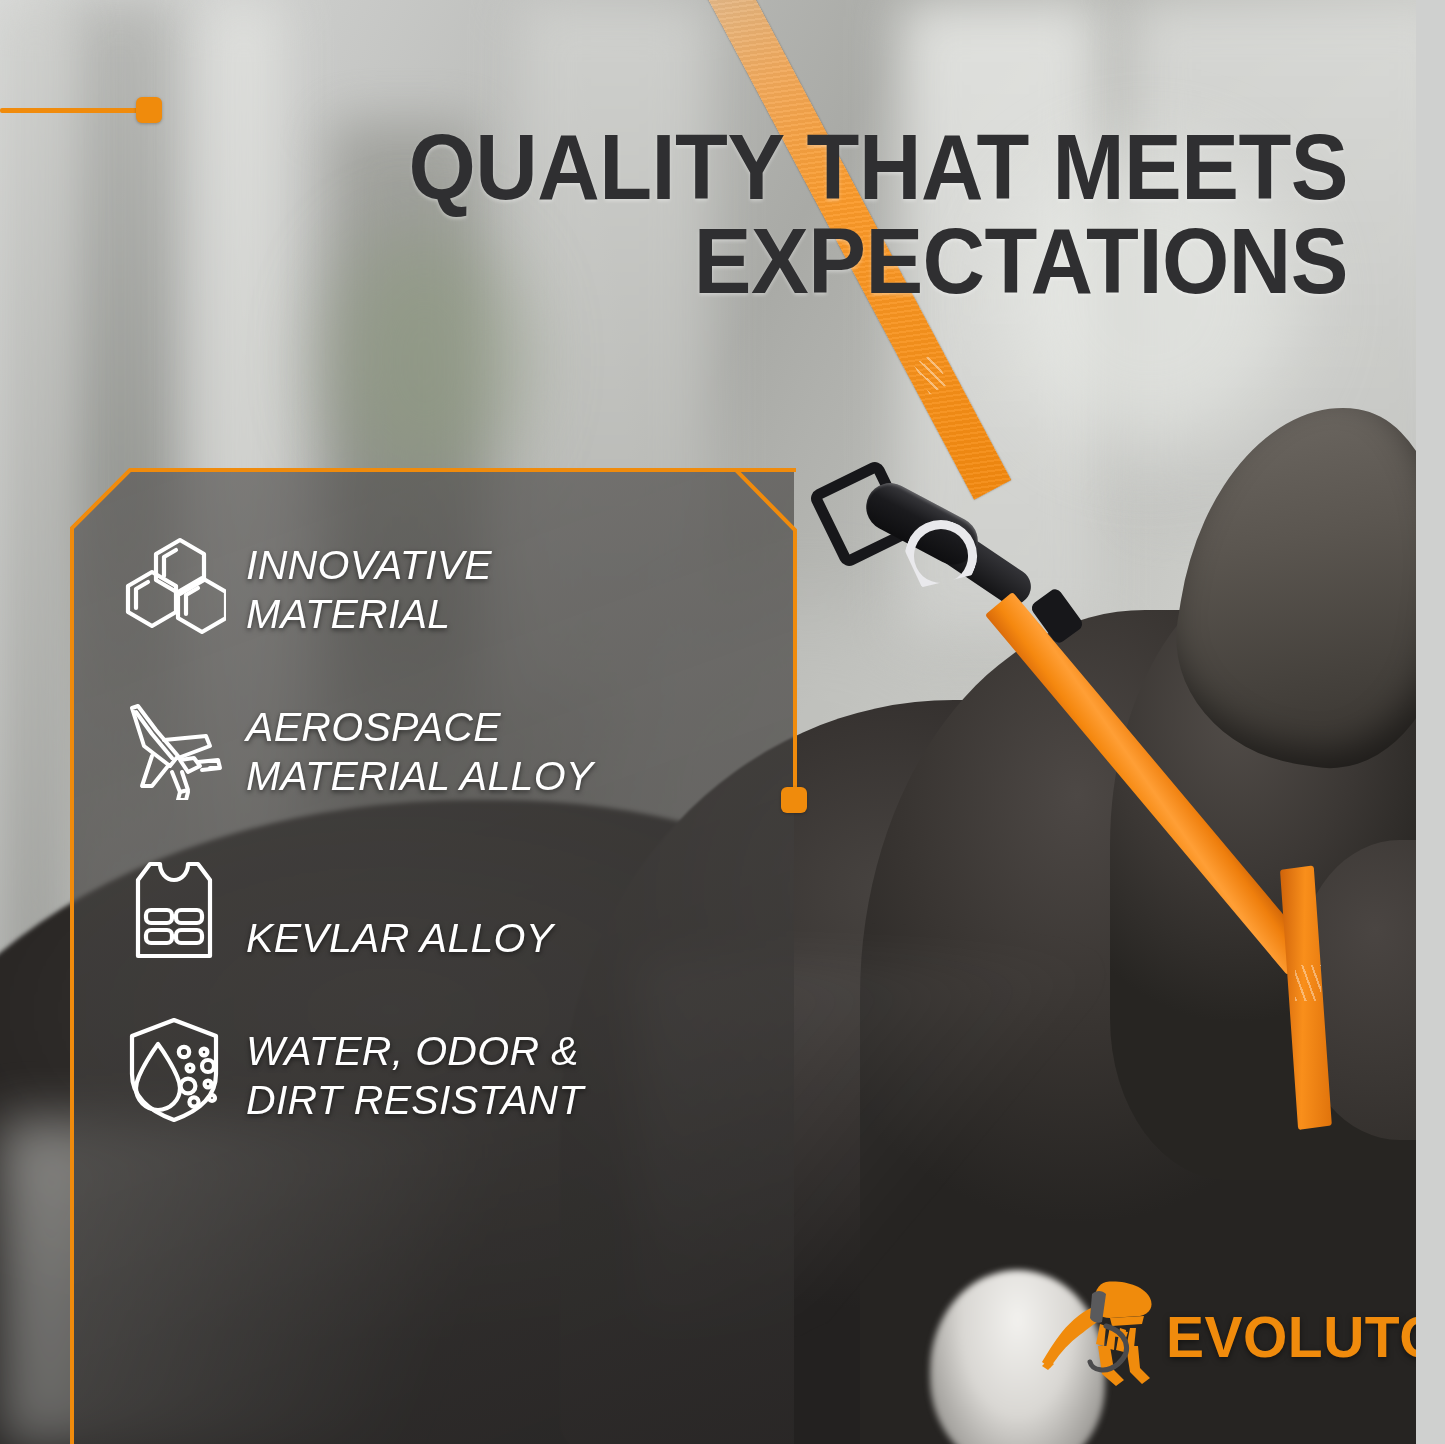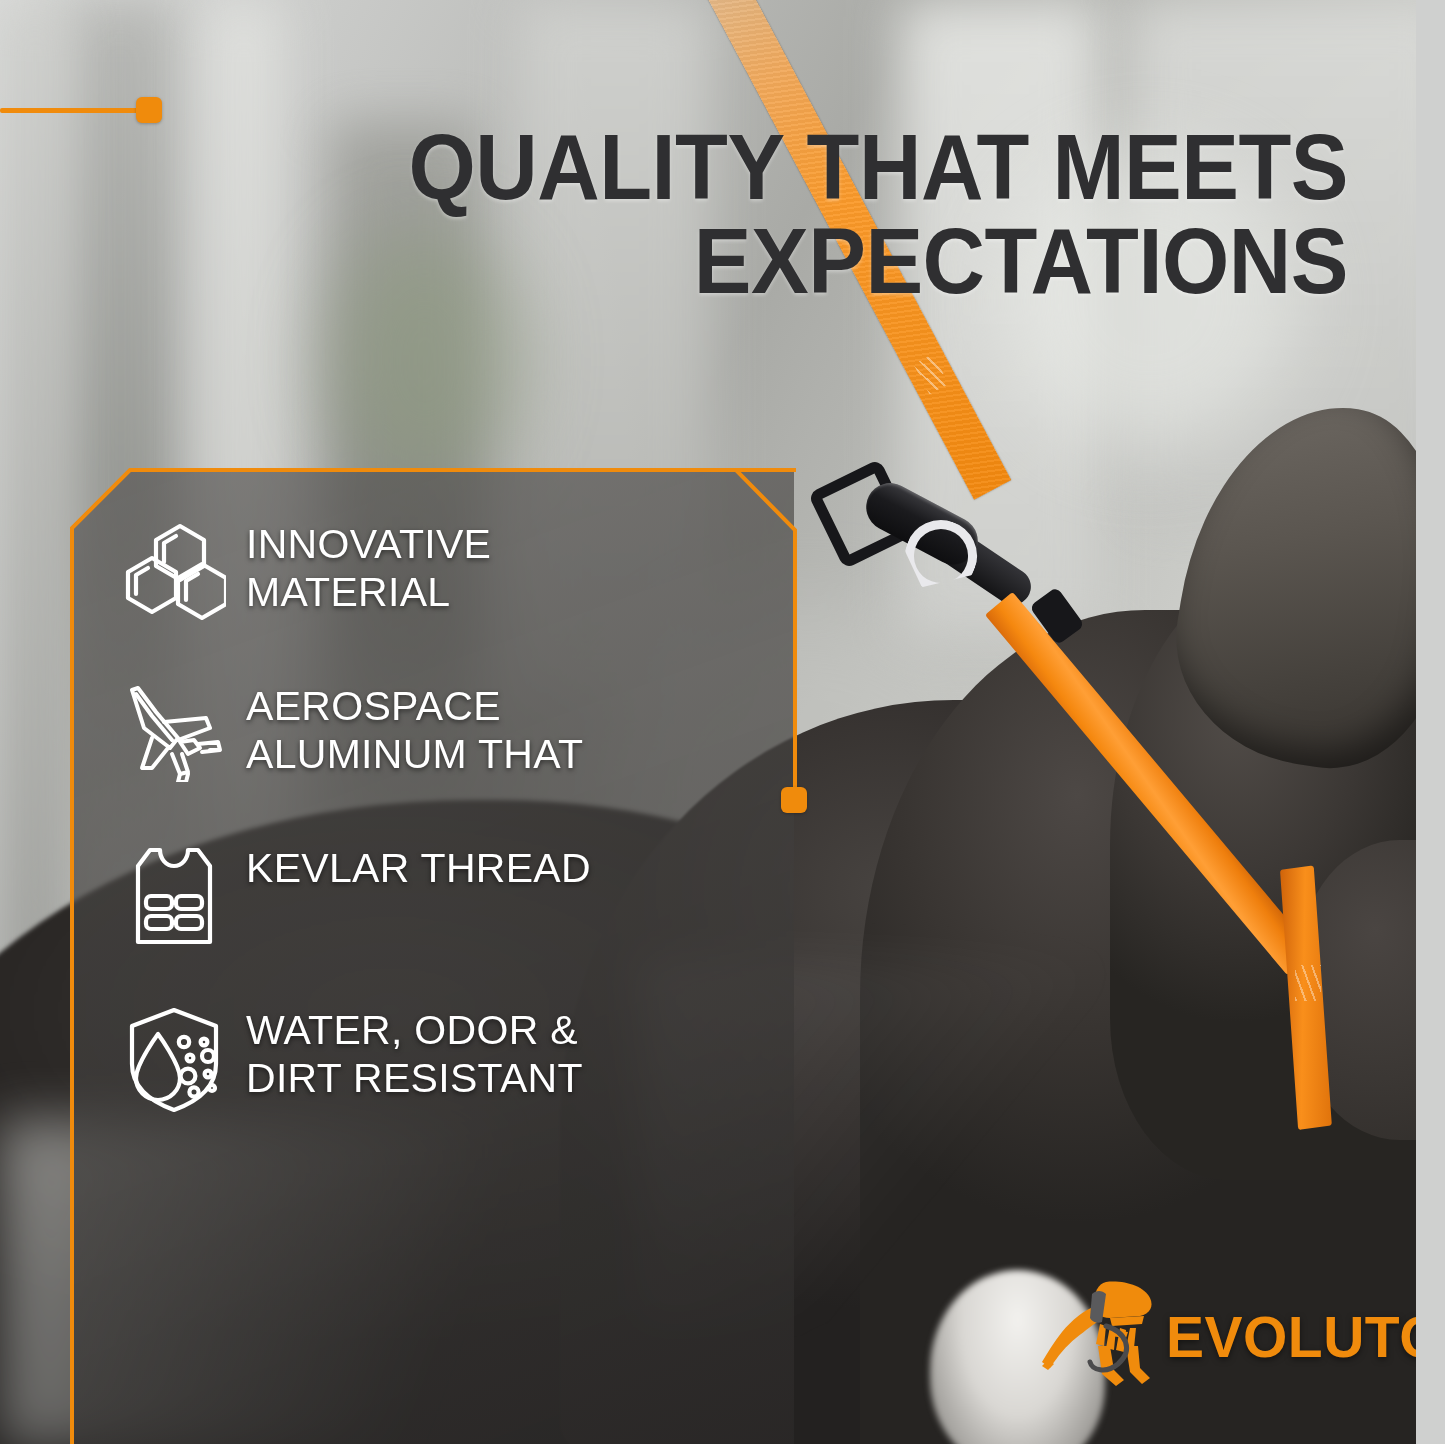--- a/index.html
+++ b/index.html
@@ -177,21 +177,21 @@
     font-family:"Liberation Sans","DejaVu Sans",sans-serif;
     text-shadow:0 2px 4px rgba(255,255,255,.35);
     transform:scaleX(.94);transform-origin:right top;
   }
   .headline .l2{display:block;}
   .accent-line{position:absolute;left:0;top:108px;width:144px;height:5px;background:#f08b0c;border-radius:2px;}
   .dot-headline{left:136px;top:97px;}
 
   
   .features{position:absolute;left:118px;top:520px;width:640px;}
-  .feature{display:flex;align-items:flex-start;margin-bottom:44px;min-height:118px;}
+  .feature{display:flex;align-items:flex-end;margin-bottom:44px;min-height:118px;font-style:italic;}
   .feat-icon{width:112px;flex:0 0 112px;display:flex;align-items:center;justify-content:center;}
   .feat-icon svg{display:block;}
   .feat-label{
     color:#ffffff;font-size:41px;line-height:1.18;font-weight:500;
     letter-spacing:.3px;text-shadow:0 2px 5px rgba(0,0,0,.55);
     white-space:pre-line;padding-left:16px;
   }
 
   
   .logo{position:absolute;left:1040px;top:1276px;display:flex;align-items:center;}
@@ -293,34 +293,34 @@
           <path d="M42 40 L84 36 L88 46 L56 58"></path>
           <path d="M30 56 L20 86 L30 86 L46 66"></path>
           <path d="M58 60 L72 58 L78 66 L66 72 Z"></path>
           <path d="M76 62 L96 60 L98 68 L80 70"></path>
           <path d="M88 61 L96 61 M88 68 L96 68"></path>
           <path d="M50 72 L58 92 L66 90 L60 72"></path>
           <path d="M58 92 L56 100 L64 100 L66 92"></path>
         </svg>
       </div>
       <div class="feat-label">AEROSPACE
-ALUMINUM THAT</div>
+MATERIAL ALLOY</div>
     </div>
 
     <div class="feature">
       <div class="feat-icon">
         <svg width="100" height="104" viewBox="0 0 100 104" fill="none" stroke="#ffffff" stroke-width="4.2" stroke-linejoin="round" stroke-linecap="round">
           <path d="M26 6 H36 A14 16 0 0 0 64 6 H74 L86 22 V98 H14 V22 Z"></path>
           <rect x="22" y="52" width="26" height="13" rx="5"></rect>
           <rect x="22" y="72" width="26" height="13" rx="5"></rect>
           <rect x="52" y="52" width="26" height="13" rx="5"></rect>
           <rect x="52" y="72" width="26" height="13" rx="5"></rect>
         </svg>
       </div>
-      <div class="feat-label">KEVLAR THREAD</div>
+      <div class="feat-label">KEVLAR ALLOY</div>
     </div>
 
     <div class="feature">
       <div class="feat-icon">
         <svg width="100" height="108" viewBox="0 0 100 108" fill="none" stroke="#ffffff" stroke-width="4.2" stroke-linejoin="round" stroke-linecap="round">
           <path d="M50 4 L92 20 V58 C92 82 72 96 50 104 C28 96 8 82 8 58 V20 Z"></path>
           <path d="M34 28 C34 28 12 58 12 72 A22 22 0 0 0 56 72 C56 58 34 28 34 28 Z"></path>
           <circle cx="60" cy="36" r="5.2"></circle>
           <circle cx="80" cy="36" r="3.4"></circle>
           <circle cx="66" cy="52" r="3.4"></circle>

